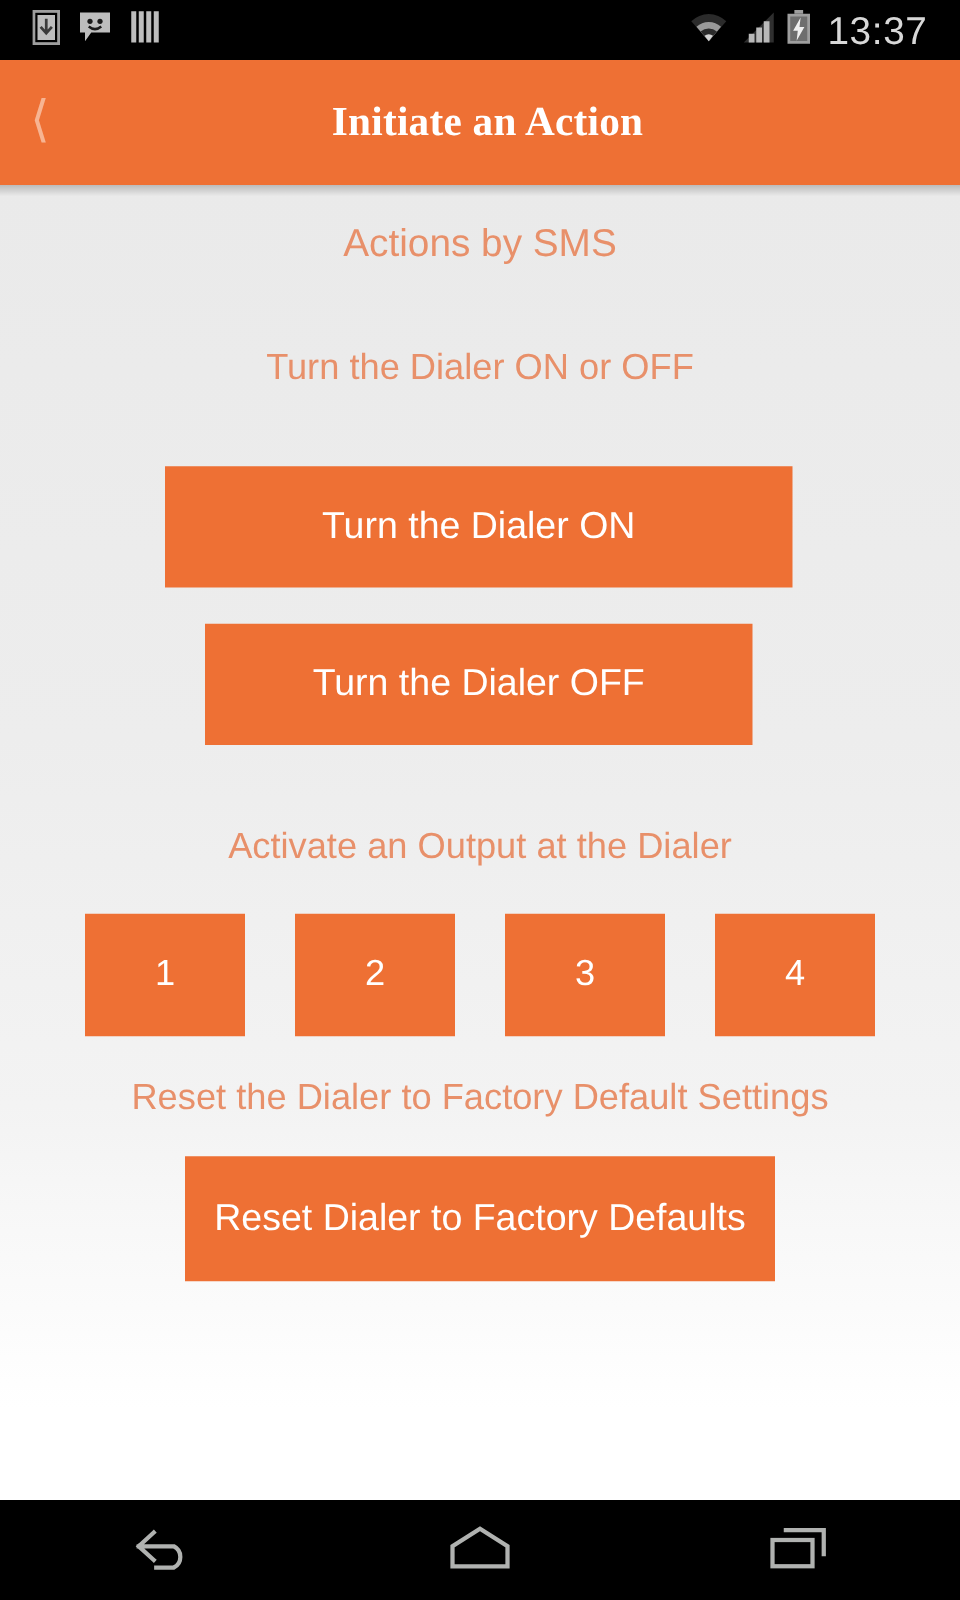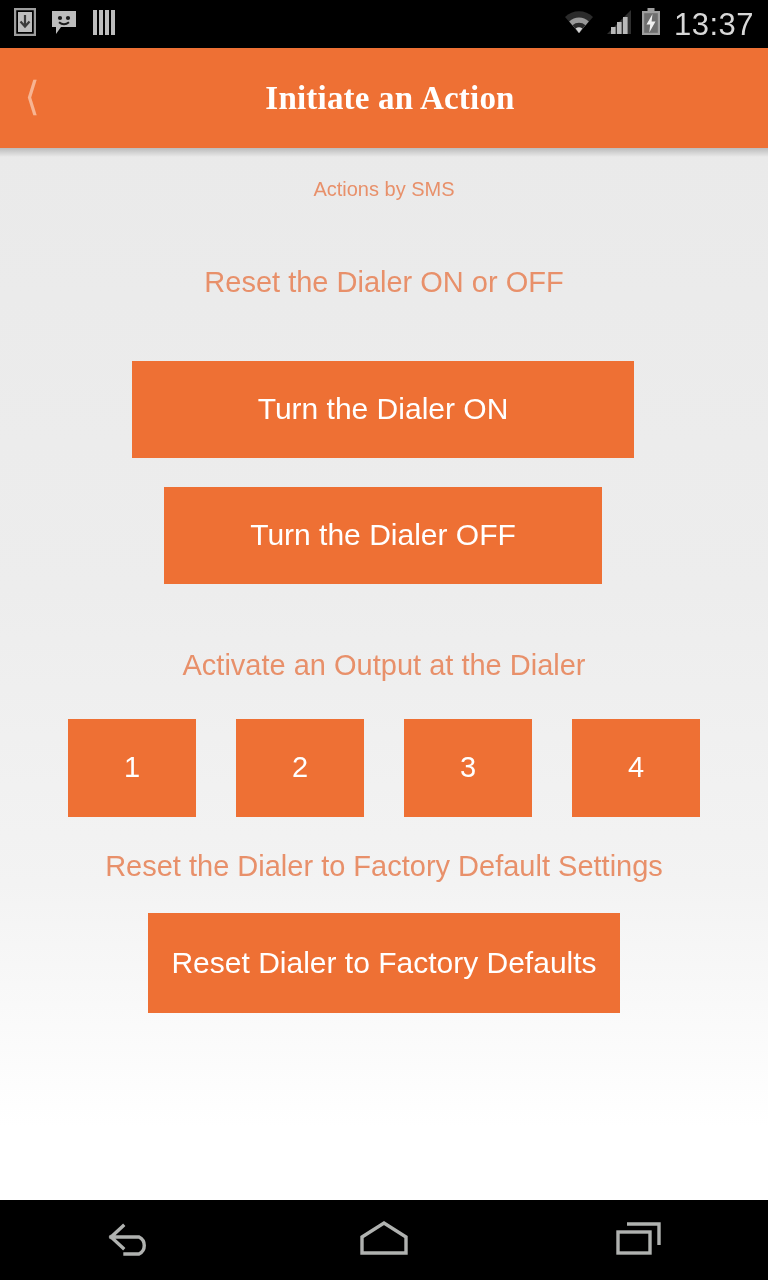--- a/index.html
+++ b/index.html
@@ -8,21 +8,21 @@
     font-family:"Liberation Sans", sans-serif;
     background:#ffffff;
     overflow:hidden;
   }
   #screen { position:relative; width:768px; height:1280px; }
 
   
   .statusbar{
     position:absolute; top:0; left:0; width:768px; height:48px;
     background:#000000; display:flex; align-items:center;
-    padding:0 14px;
+    padding:0 26px;
   }
   .sb-left{ display:flex; align-items:center; gap:14px; }
   .sb-right{ margin-left:auto; display:flex; align-items:center; gap:9px; }
   .sb-icon{ display:block; }
   .sb-clock{
     color:#d8d8d8; font-size:31px; font-weight:400; letter-spacing:0.5px;
     line-height:1; margin-left:4px;
   }
 
   
@@ -56,21 +56,21 @@
   
   .content{
     position:absolute; top:148px; left:0; width:768px; height:1052px;
     background:linear-gradient(to bottom, #eaeaea 0%, #ededed 42%, #f3f3f3 70%, #ffffff 93%, #ffffff 100%);
   }
 
   .section-label{
     text-align:center; color:#e8906a; font-weight:400;
     line-height:1.1;
   }
-  .lbl-sms   { font-size:20px; padding-top:30px; }
+  .lbl-sms   { font-size:31px; padding-top:30px; }
   .lbl-onoff { font-size:29px; padding-top:67px; }
   .lbl-output{ font-size:29px; padding-top:66px; }
   .lbl-reset { font-size:29px; padding-top:34px; }
 
   .btn{
     background:#ee7034; color:#ffffff;
     border:none; display:flex; align-items:center; justify-content:center;
     font-family:"Liberation Sans", sans-serif; font-weight:400;
     cursor:pointer;
   }
@@ -178,21 +178,21 @@
       <span class="chevron">⟨</span>
     </div>
     <div class="ab-title">Initiate an Action</div>
   </div>
   <div class="ab-shadow"></div>
 
   <div class="content">
 
     <div class="section-label lbl-sms">Actions by SMS</div>
 
-    <div class="section-label lbl-onoff">Reset the Dialer ON or OFF</div>
+    <div class="section-label lbl-onoff">Turn the Dialer ON or OFF</div>
 
     <div class="wide-row">
       <button class="btn btn-on">Turn the Dialer ON</button>
     </div>
 
     <div class="wide-row">
       <button class="btn btn-off">Turn the Dialer OFF</button>
     </div>
 
     <div class="section-label lbl-output">Activate an Output at the Dialer</div>

